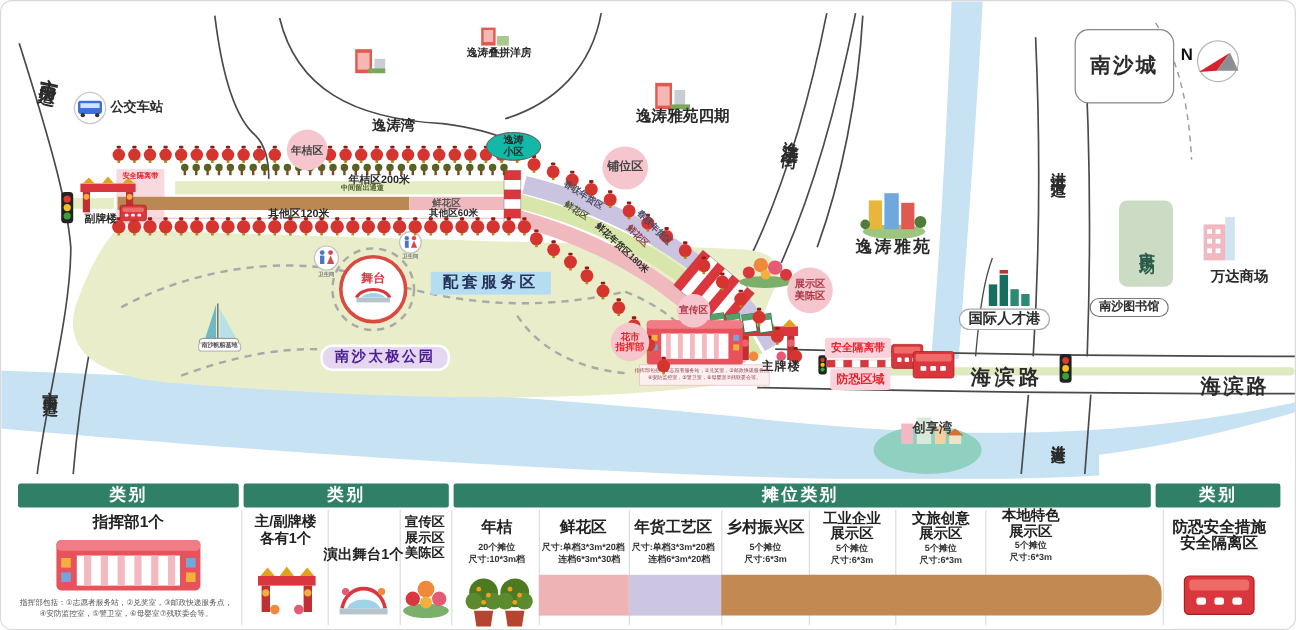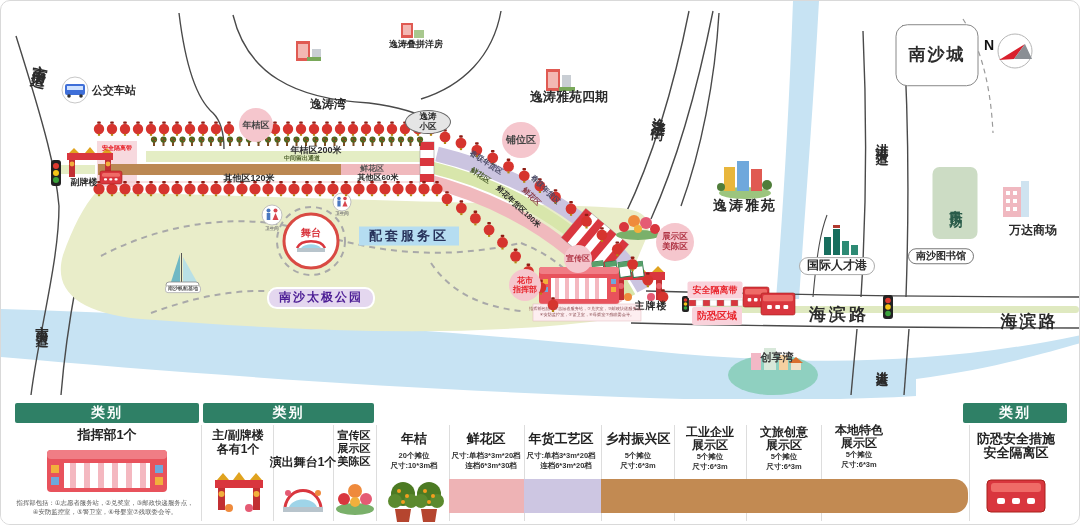--- a/index.html
+++ b/index.html
@@ -642,21 +642,21 @@
     <div class="lbl vert" style="left:660px;top:112px;font-size:14px;transform:translate(-50%,-50%) rotate(8deg);">逸涛三街</div>
     <div class="lbl vert" style="left:880px;top:138px;font-size:13px;">进港大道</div>
     <div class="lbl vert" style="left:880px;top:362px;font-size:12px;letter-spacing:1px;">进港大道</div>
     <div class="lbl" style="left:838px;top:314px;font-size:17px;letter-spacing:3px;">海滨路</div>
     <div class="lbl" style="left:1028px;top:321px;font-size:17px;letter-spacing:2px;">海滨路</div>
 
     <div class="lbl" style="left:113px;top:89px;font-size:11px;">公交车站</div>
     <div class="lbl" style="left:327px;top:57px;font-size:12px;margin-top:47px;">逸涛湾</div>
     <div class="lbl" style="left:415px;top:43px;font-size:9px;">逸涛叠拼洋房</div>
     <div class="lbl" style="left:568px;top:96px;font-size:13px;">逸涛雅苑四期</div>
-    <div class="lbl" style="left:427px;top:121px;width:44px;height:22px;border:1.3px solid #666;border-radius:50%;background:#e5e5e5;font-size:8.5px;display:flex;flex-direction:column;align-items:center;justify-content:center;">
+    <div class="lbl" style="left:427px;top:121px;width:44px;height:22px;border:1.3px solid #666;border-radius:50%;background:#14b8a6;font-size:8.5px;display:flex;flex-direction:column;align-items:center;justify-content:center;">
       <span>逸涛</span>
       <span>小区</span>
     </div>
     <div class="lbl" style="left:936px;top:54px;font-size:17px;letter-spacing:2px;border:1.5px solid #888;border-radius:12px;padding:20px 12px;background:#fff;">南沙城</div>
     <div class="lbl" style="left:988px;top:44px;font-size:14px;color:#111;">N</div>
     <div class="lbl" style="left:744px;top:204px;font-size:14px;letter-spacing:2px;">逸涛雅苑</div>
     <div class="lbl pill" style="left:836px;top:265px;font-size:12px;">国际人才港</div>
     <div class="lbl vert" style="left:954px;top:202px;width:45px;height:72px;background:#ccdcc4;border-radius:7px;color:#2a5c4a;font-size:13px;letter-spacing:2px;display:flex;align-items:center;justify-content:center;">市民广场</div>
     <div class="lbl" style="left:1032px;top:230px;font-size:12px;text-align:center;">万达商场</div>
     <div class="lbl pill" style="left:940px;top:255px;font-size:10px;border-color:#777;">南沙图书馆</div>
@@ -694,20 +694,21 @@
     <div class="lbl" style="left:650px;top:305px;font-size:10px;letter-spacing:1px;">主牌楼</div>
     <div class="pbox" style="left:714px;top:289px;font-size:9px;">安全隔离带</div>
     <div class="pbox" style="left:716px;top:315px;font-size:10px;">防恐区域</div>
     <div class="lbl" style="left:586px;top:308px;font-size:4.2px;font-weight:normal;color:#8a4a50;">指挥部包括：①志愿者服务站，②兑奖室，③邮政快递服务点，</div>
     <div class="lbl" style="left:586px;top:314px;font-size:4.2px;font-weight:normal;color:#8a4a50;">④安防监控室，⑤警卫室，⑥母婴室⑦残联委会等。</div>
   </div>
 
   <div id="legend">
     <div class="hseg" style="left:14px;width:184px;">类别</div>
     <div class="hseg" style="left:202px;width:171px;">类别</div>
+    <div class="hseg" style="left:377px;width:581px;justify-content:flex-end;padding-right:260px;box-sizing:border-box;">摊位类别</div>
     <div class="hseg" style="left:962px;width:104px;">类别</div>
 
     <div class="vline" style="left:200px;"></div>
     <div class="vline" style="left:272px;"></div>
     <div class="vline" style="left:332px;"></div>
     <div class="vline" style="left:375px;"></div>
     <div class="vline" style="left:448px;"></div>
     <div class="vline" style="left:523px;"></div>
     <div class="vline" style="left:600px;"></div>
     <div class="vline" style="left:673px;"></div>

